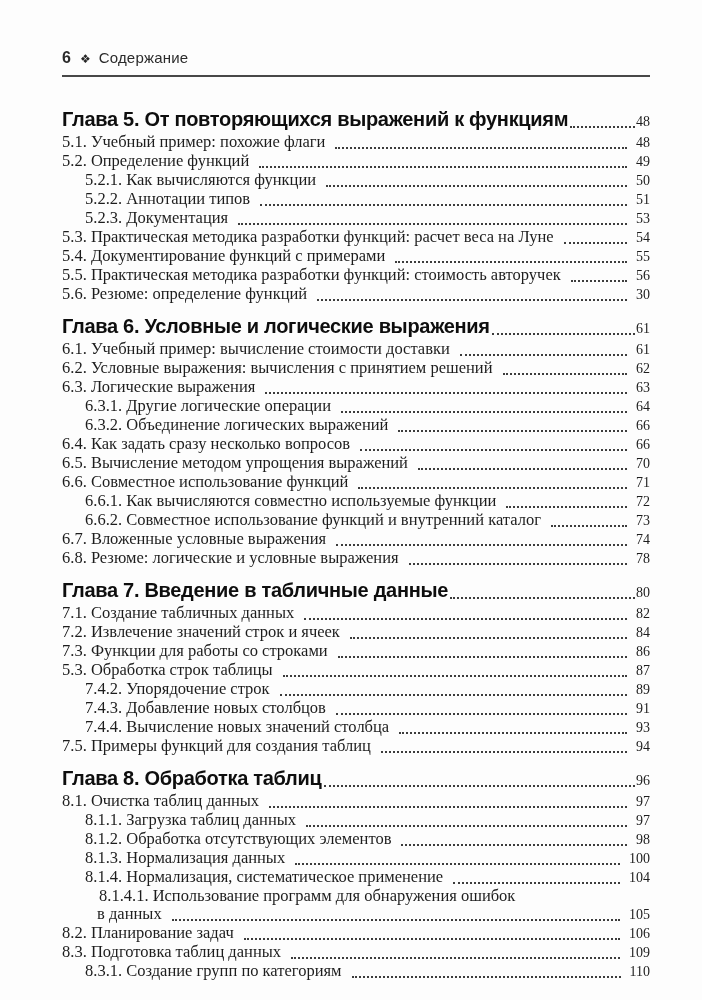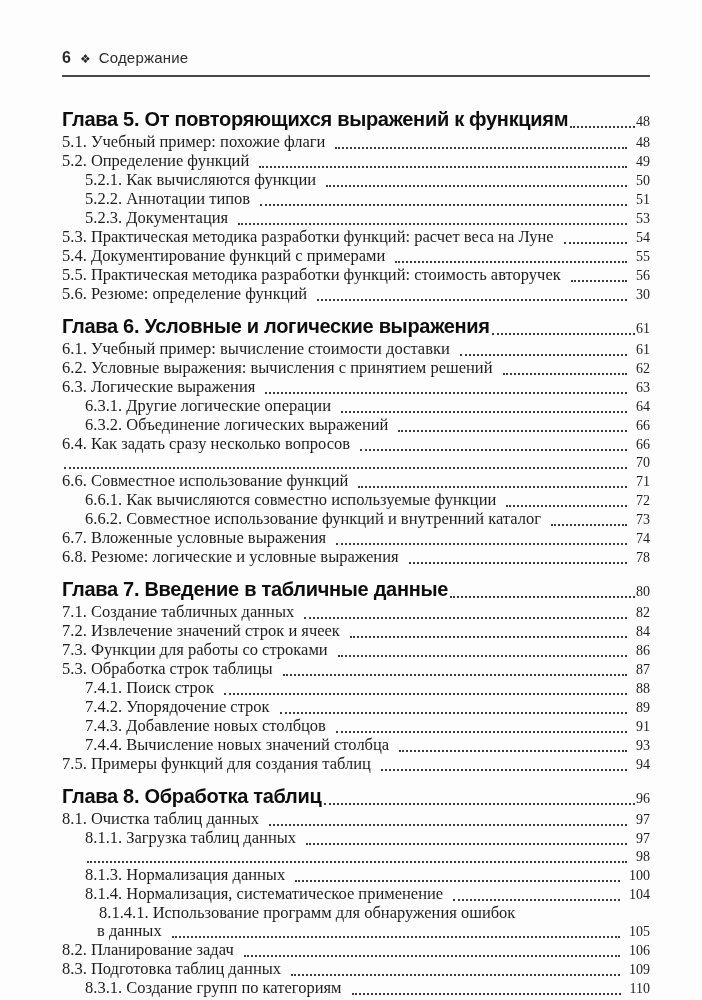--- a/index.html
+++ b/index.html
@@ -156,20 +156,21 @@
           <span class="t">6.3.2. Объединение логических выражений</span>
           <span class="dots"></span>
           <span class="pg">66</span>
         </div>
         <div class="row entry lvl1">
           <span class="t">6.4. Как задать сразу несколько вопросов</span>
           <span class="dots"></span>
           <span class="pg">66</span>
         </div>
         <div class="row entry lvl1">
+          <span class="t">6.5. Вычисление методом упрощения выражений</span>
           <span class="dots"></span>
           <span class="pg">70</span>
         </div>
         <div class="row entry lvl1">
           <span class="t">6.6. Совместное использование функций</span>
           <span class="dots"></span>
           <span class="pg">71</span>
         </div>
         <div class="row entry lvl2">
           <span class="t">6.6.1. Как вычисляются совместно используемые функции</span>
@@ -212,25 +213,20 @@
           <span class="t">7.3. Функции для работы со строками</span>
           <span class="dots"></span>
           <span class="pg">86</span>
         </div>
         <div class="row entry lvl1">
           <span class="t">5.3. Обработка строк таблицы</span>
           <span class="dots"></span>
           <span class="pg">87</span>
         </div>
         <div class="row entry lvl2">
-          <span class="t">7.4.1. Поиск строк</span>
-          <span class="dots"></span>
-          <span class="pg">88</span>
-        </div>
-        <div class="row entry lvl2">
           <span class="t">7.4.2. Упорядочение строк</span>
           <span class="dots"></span>
           <span class="pg">89</span>
         </div>
         <div class="row entry lvl2">
           <span class="t">7.4.3. Добавление новых столбцов</span>
           <span class="dots"></span>
           <span class="pg">91</span>
         </div>
         <div class="row entry lvl2">
@@ -254,20 +250,21 @@
           <span class="t">8.1. Очистка таблиц данных</span>
           <span class="dots"></span>
           <span class="pg">97</span>
         </div>
         <div class="row entry lvl2">
           <span class="t">8.1.1. Загрузка таблиц данных</span>
           <span class="dots"></span>
           <span class="pg">97</span>
         </div>
         <div class="row entry lvl2">
+          <span class="t">8.1.2. Обработка отсутствующих элементов</span>
           <span class="dots"></span>
           <span class="pg">98</span>
         </div>
         <div class="row entry lvl2">
           <span class="t">8.1.3. Нормализация данных</span>
           <span class="dots"></span>
           <span class="pg">100</span>
         </div>
         <div class="row entry lvl2">
           <span class="t">8.1.4. Нормализация, систематическое применение</span>

